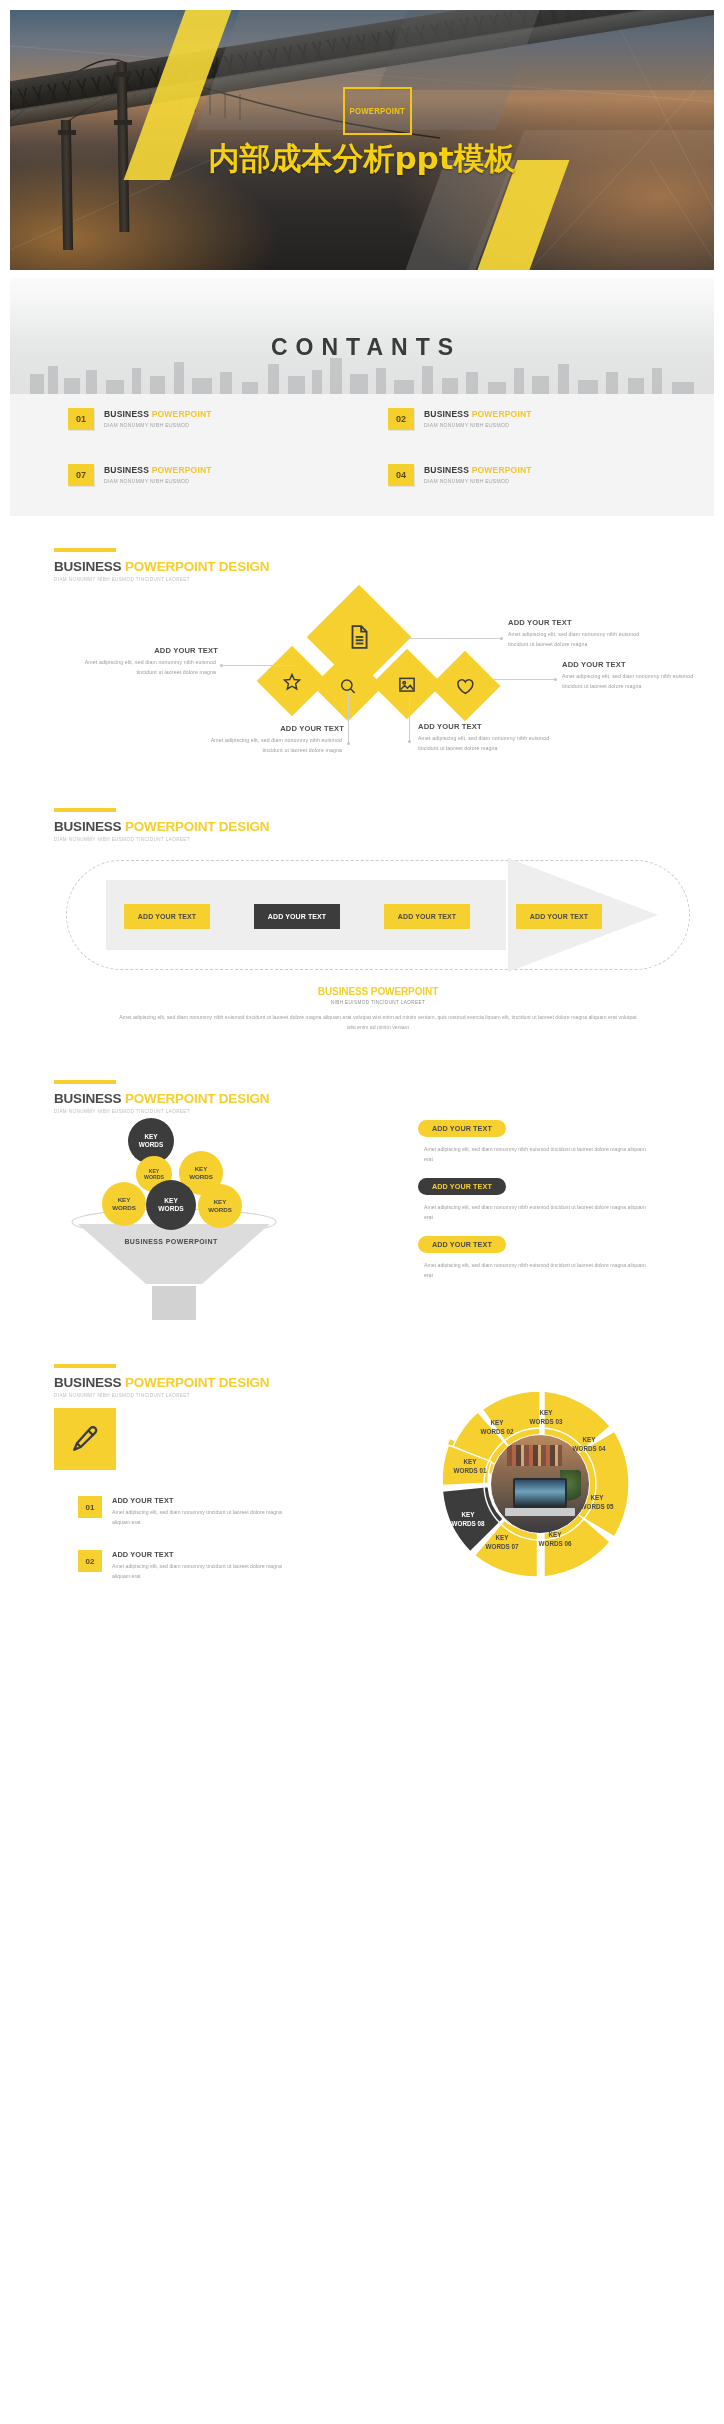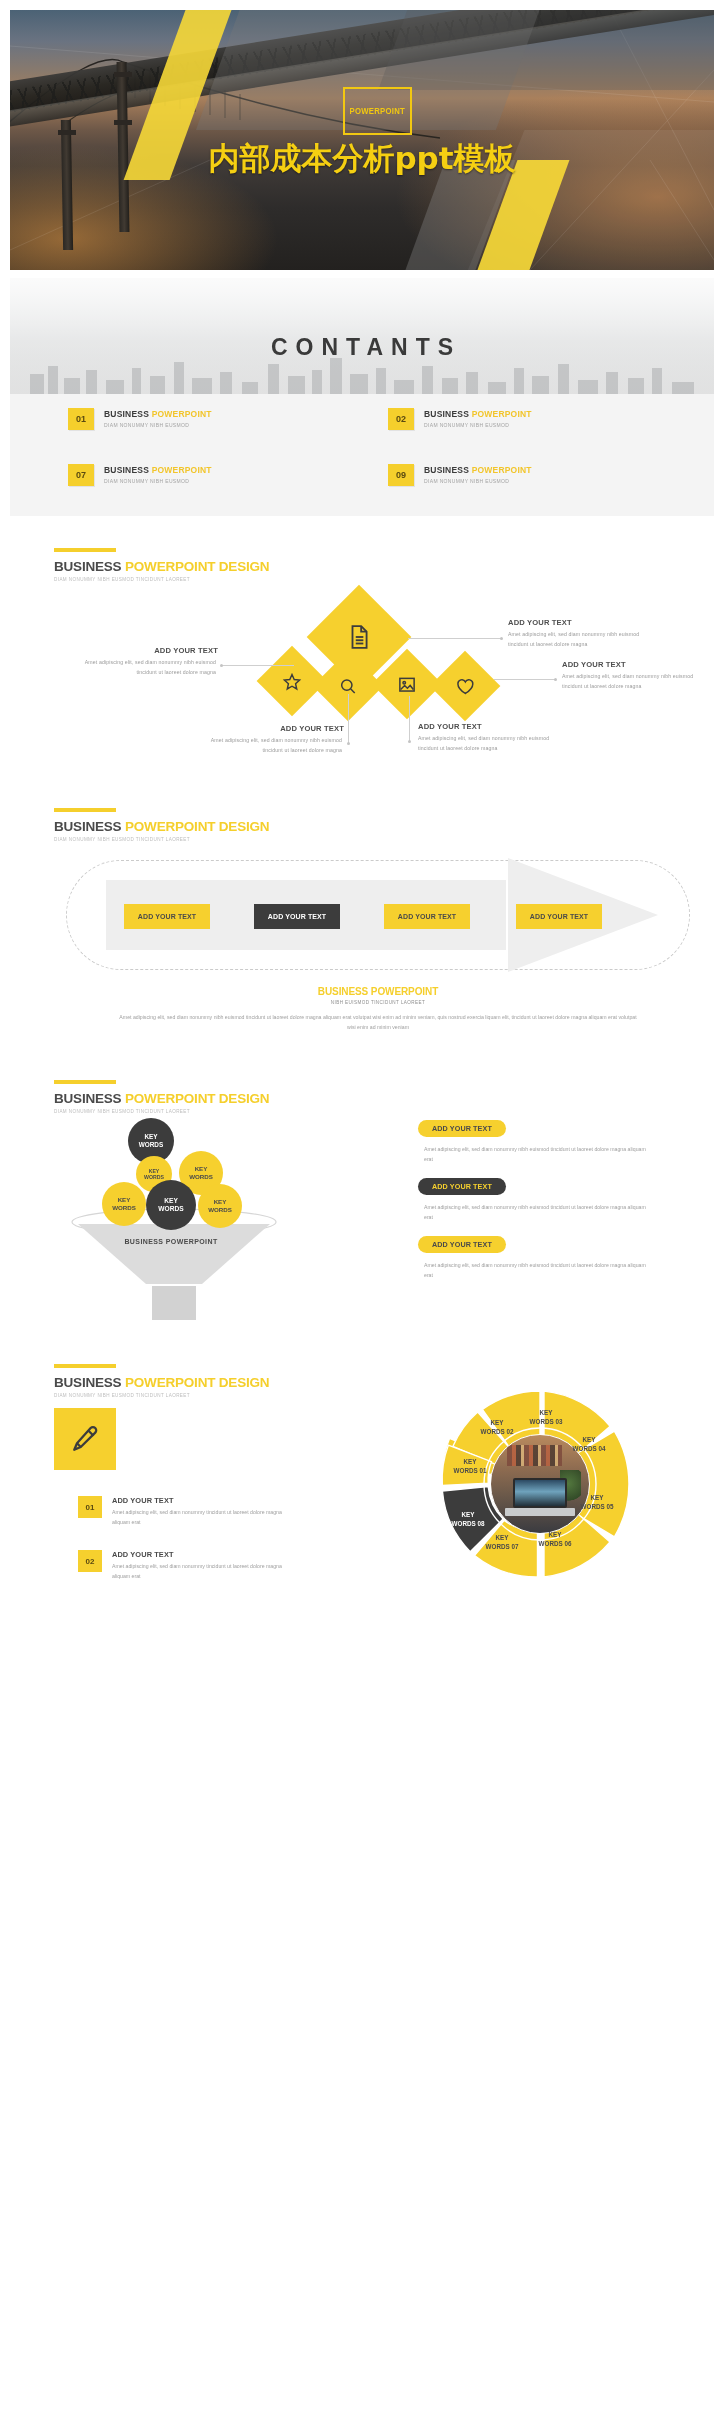--- a/index.html
+++ b/index.html
@@ -595,21 +595,21 @@
         </div>
       </div>
       <div class="c-item">
         <div class="c-num">07</div>
         <div class="c-txt">
           <div class="c-h"><span>BUSINESS</span> <span class="yellow">POWERPOINT</span></div>
           <div class="c-s">DIAM NONUMMY NIBH EUSMOD</div>
         </div>
       </div>
       <div class="c-item">
-        <div class="c-num">09</div>
+        <div class="c-num">04</div>
         <div class="c-txt">
           <div class="c-h"><span>BUSINESS</span> <span class="yellow">POWERPOINT</span></div>
           <div class="c-s">DIAM NONUMMY NIBH EUSMOD</div>
         </div>
       </div>
     </div>
   </div>
 
   <div class="slide slide-diamonds">
     <div class="sec-head">

